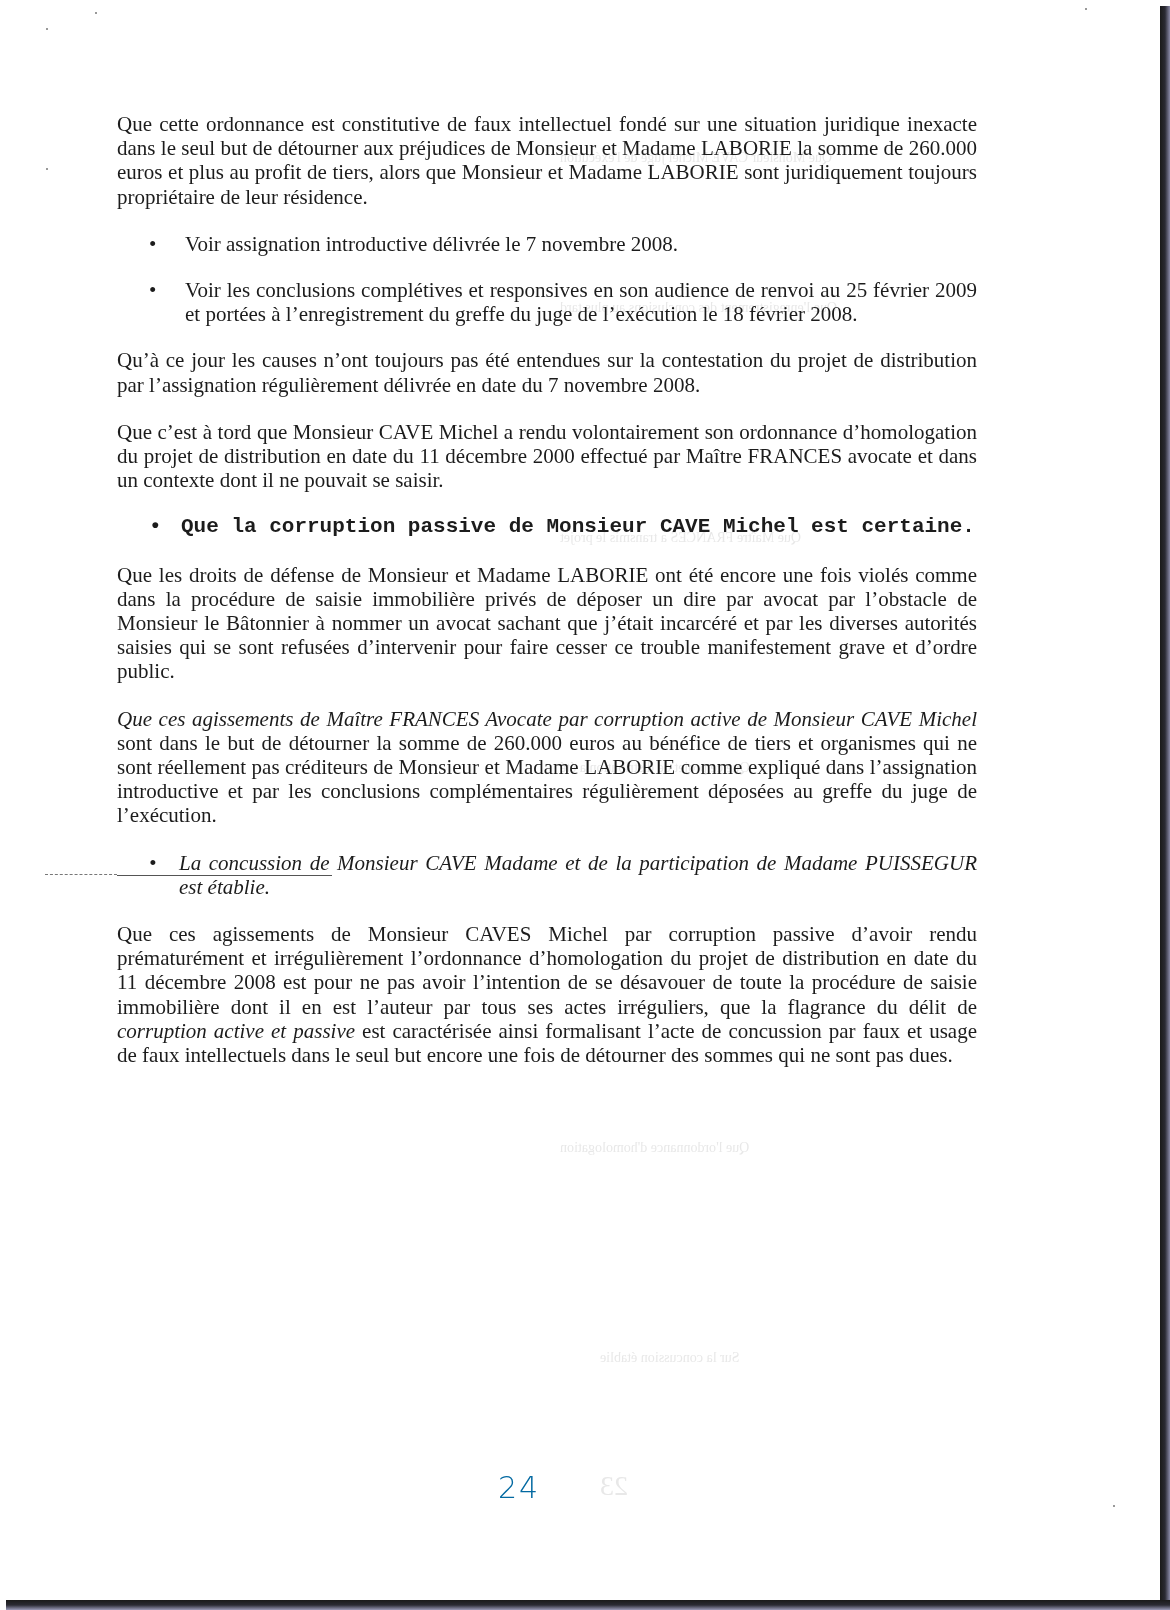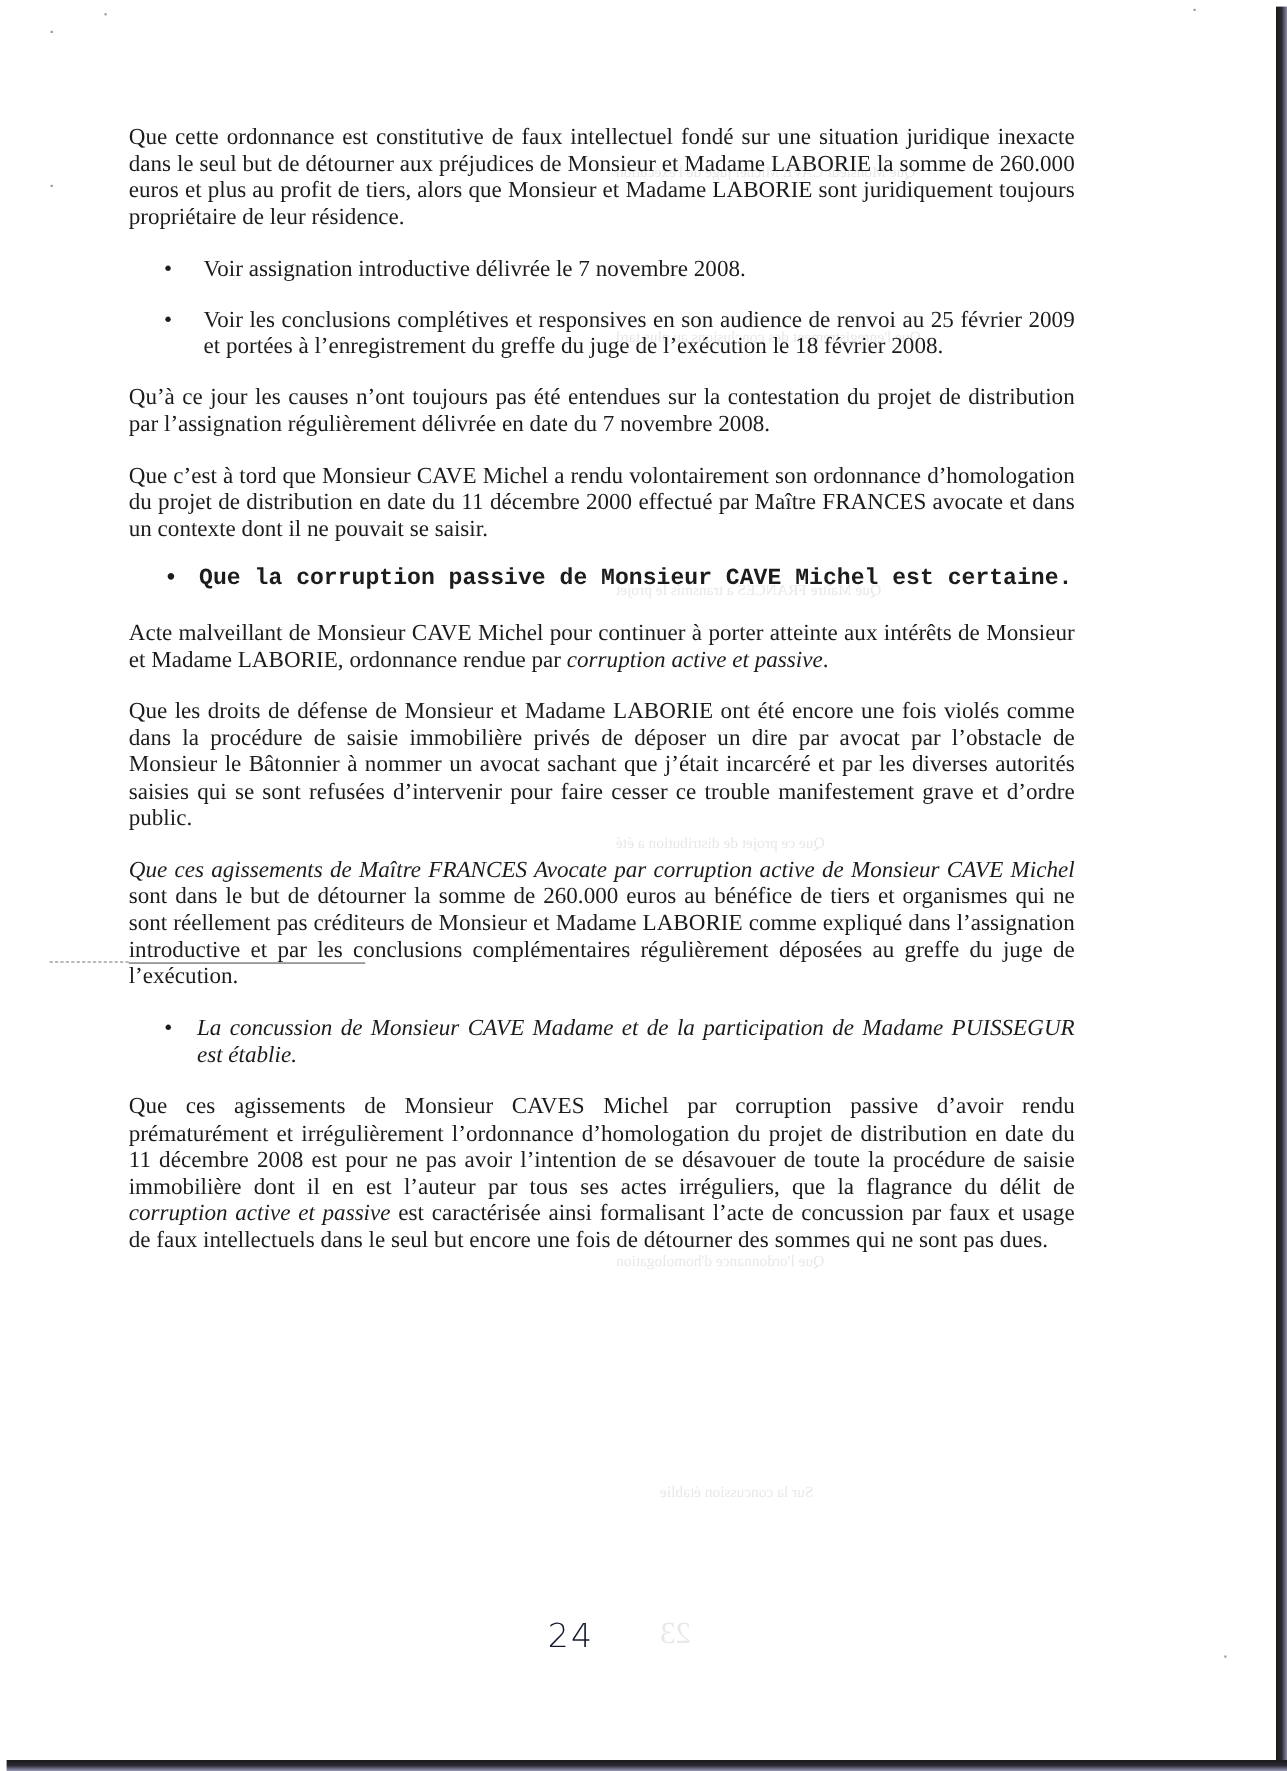--- a/index.html
+++ b/index.html
@@ -44,21 +44,21 @@
   .scan-line {
     position: absolute; left: 45px; top: 874px; width: 72px; height: 0;
     border-top: 1px dashed #777;
   }
   .strike-line {
     position: absolute; left: 117px; top: 875px; width: 215px; height: 0;
     border-top: 1px solid #555;
   }
   .page-number {
     position: absolute; left: 498px; top: 1470px;
-    font-family: "DejaVu Sans", sans-serif; font-size: 30px; color: #0f172a;
+    font-family: "DejaVu Sans", sans-serif; font-size: 30px; color: #0369a1;
     font-weight: 300; letter-spacing: 2px;
   }
   .speck { position: absolute; width: 2px; height: 2px; background: #999; }
 </style>
 </head>
 <body>
 
 <div class="page">
 
   <div class="ghost" style="left:560px;top:150px;">Que Monsieur CAVE Michel juge de l'exécution</div>
@@ -85,21 +85,20 @@
     <p class="bullet" style="margin-bottom:22px;">Voir assignation introductive délivrée le 7 novembre 2008.</p>
 
     <p class="bullet" style="margin-bottom:22px;">Voir les conclusions complétives et responsives en son audience de renvoi au 25 février 2009 et portées à l’enregistrement du greffe du juge de l’exécution le 18 février 2008.</p>
 
     <p class="p" style="margin-bottom:23px;">Qu’à ce jour les causes n’ont toujours pas été entendues sur la contestation du projet de distribution par l’assignation régulièrement délivrée en date du 7 novembre 2008.</p>
 
     <p class="p" style="margin-bottom:23px;">Que c’est à tord que Monsieur CAVE Michel a rendu volontairement son ordonnance d’homologation du projet de distribution en date du 11 décembre 2000 effectué par Maître FRANCES avocate et dans un contexte dont il ne pouvait se saisir.</p>
 
     <p class="bullet bold" style="margin-bottom:23px;padding-left:64px;font-family:Liberation Mono, monospace;">Que la corruption passive de Monsieur CAVE Michel est certaine.</p>
 
-    <p class="p" style="margin-bottom:23px;"><span>Acte malveillant de Monsieur CAVE Michel pour continuer  à porter atteinte aux intérêts de Monsieur et Madame LABORIE, ordonnance rendue par </span><span class="it">corruption active et passive</span><span>.</span></p>
 
     <p class="p" style="margin-bottom:23px;">Que les droits de défense de Monsieur et Madame LABORIE ont été encore une fois violés comme dans la procédure de saisie immobilière privés de déposer un dire par avocat par l’obstacle de Monsieur le Bâtonnier à nommer un avocat sachant que j’était incarcéré et par les diverses autorités saisies qui se sont refusées d’intervenir pour faire cesser ce trouble manifestement grave et d’ordre public.</p>
 
 
     <p class="p" style="margin-bottom:23px;"><span class="it">Que ces agissements de Maître FRANCES Avocate par corruption active de Monsieur CAVE Michel</span><span> sont dans le but de détourner la somme de 260.000 euros au bénéfice de tiers et organismes qui ne sont réellement pas créditeurs de Monsieur et Madame LABORIE comme expliqué dans l’assignation introductive et par les conclusions complémentaires régulièrement déposées au greffe du juge de l’exécution.</span></p>
 
     <p class="bullet it" style="margin-bottom:23px;padding-left:62px;">La concussion de Monsieur CAVE Madame et de la participation de Madame PUISSEGUR est établie.</p>
 
     <p class="p"><span>Que ces agissements de Monsieur CAVES Michel par corruption passive d’avoir rendu prématurément et irrégulièrement l’ordonnance d’homologation du projet de distribution en date du 11 décembre 2008 est pour ne pas avoir l’intention de se désavouer de toute la procédure de saisie immobilière dont il en est l’auteur par tous ses actes irréguliers, que la flagrance du délit de </span><span class="it">corruption active et passive</span><span> est caractérisée ainsi formalisant l’acte de concussion par faux et usage de faux intellectuels dans le seul but encore une fois de détourner des sommes qui ne sont pas dues.</span></p>
 

